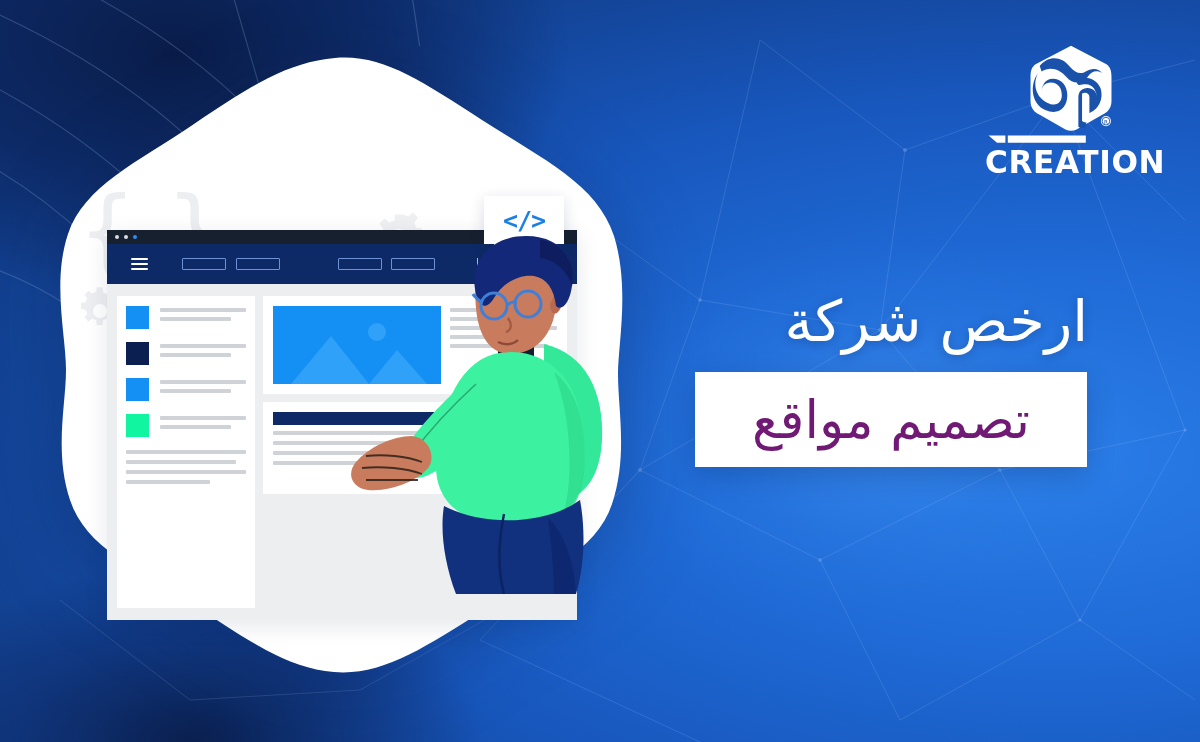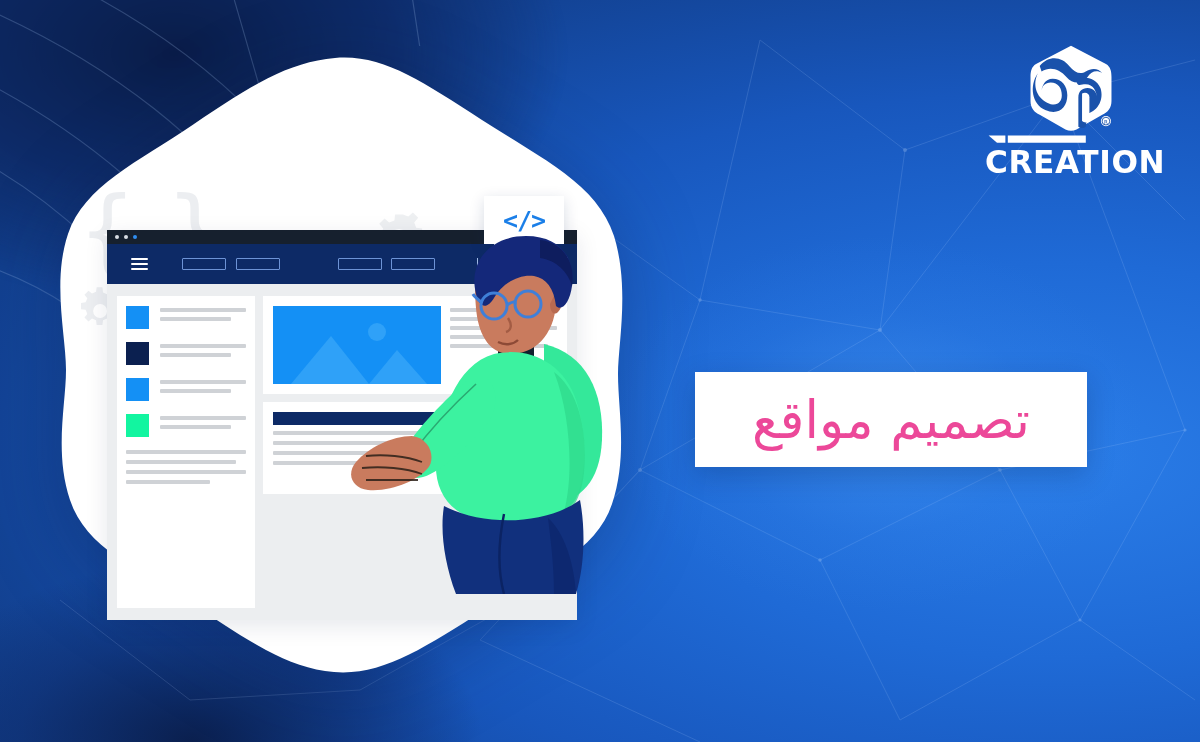--- a/index.html
+++ b/index.html
@@ -86,21 +86,21 @@
 
   
   .person{position:absolute;left:296px;top:188px;width:262px;height:362px;}
 
   
   .headline{position:absolute;right:112px;top:288px;
     color:#ffffff;font-size:57px;line-height:1.18;font-weight:400;direction:rtl;text-align:right;
     text-shadow:0 2px 10px rgba(6,24,70,.25);white-space:nowrap;}
   .subbox{position:absolute;left:695px;top:372px;width:392px;height:95px;background:#ffffff;
     display:flex;align-items:center;justify-content:center;box-shadow:0 8px 26px rgba(6,22,64,.22);}
-  .subbox span{color:#ec4899;font-size:52px;font-weight:400;direction:rtl;line-height:1;white-space:nowrap;}
+  .subbox span{color:#701a75;font-size:52px;font-weight:400;direction:rtl;line-height:1;white-space:nowrap;}
 
   
   .logo{position:absolute;left:985px;top:42px;width:180px;height:135px;}
   .logo-mark{position:absolute;left:40px;top:0;width:92px;height:92px;}
   .logo-word{position:absolute;left:0;top:92px;width:180px;height:44px;}
 </style>
 </head>
 <body>
 
 <div class="stage">
@@ -338,20 +338,21 @@
         </g>
 
         <path d="M96 274 C 134 294, 196 294, 232 268 C 238 300, 236 336, 228 362 L 108 362 C 96 330, 92 298, 96 274 Z" fill="#11307d"></path>
         <path d="M156 282 C 150 312, 150 340, 156 362" fill="none" stroke="#0b2363" stroke-width="2.4"></path>
         <path d="M200 286 C 216 300, 226 330, 228 362 L 206 362 C 206 330, 202 304, 200 286 Z" fill="#0d2870"></path>
       </svg>
 
     </div>
   </div>
 
+  <div class="headline">ارخص شركة</div>
 
   <div class="subbox">
     <span>تصميم مواقع</span>
   </div>
 
   <div class="logo">
     <svg class="logo-mark" viewBox="0 0 100 100">
       <path fill="#ffffff" d="
         M50 4 L88 24 C 93 27, 94 32, 94 38 L94 64 C 94 72, 90 76, 84 79
         L56 95 C 52 97, 48 97, 44 95 L16 79 C 10 76, 6 72, 6 64 L6 38

